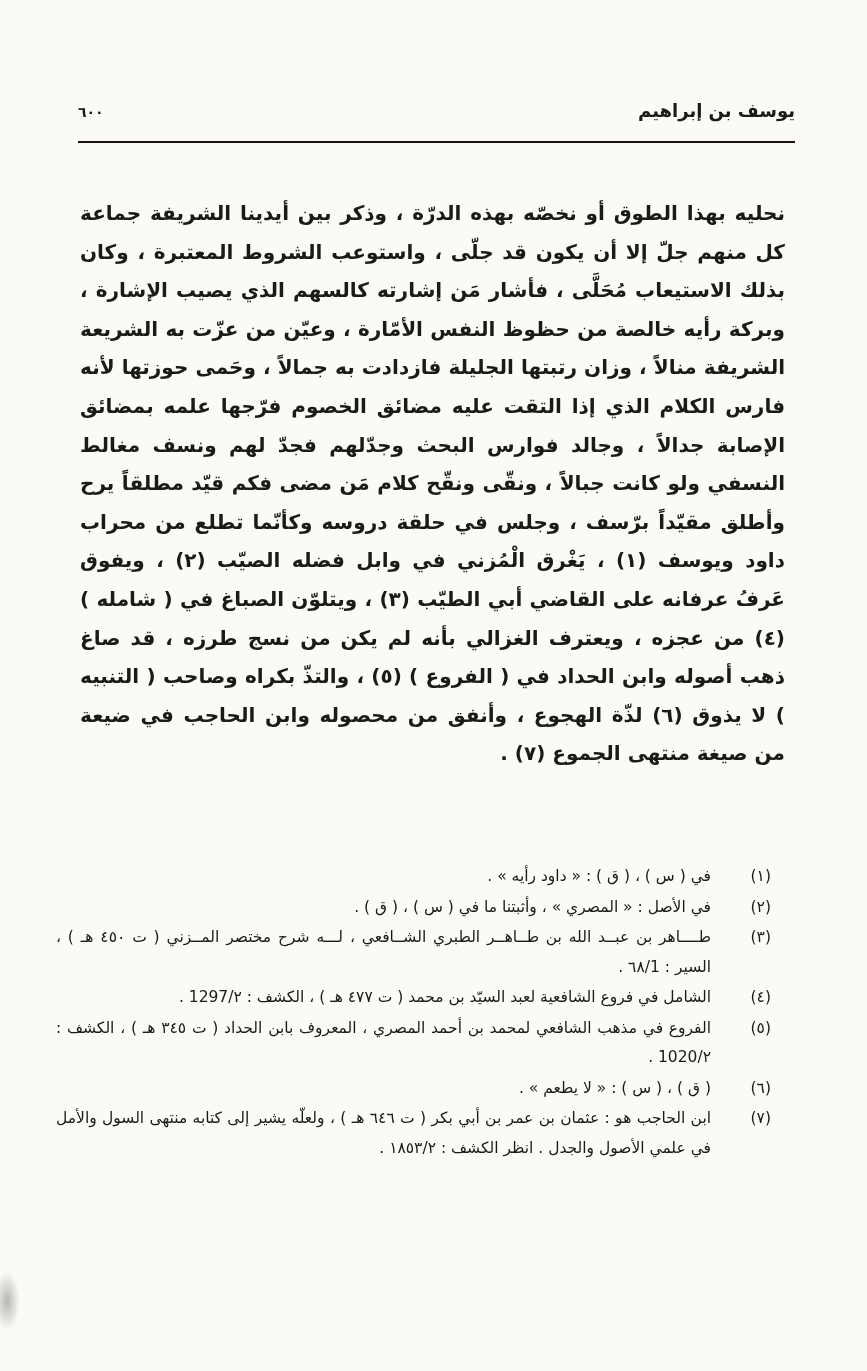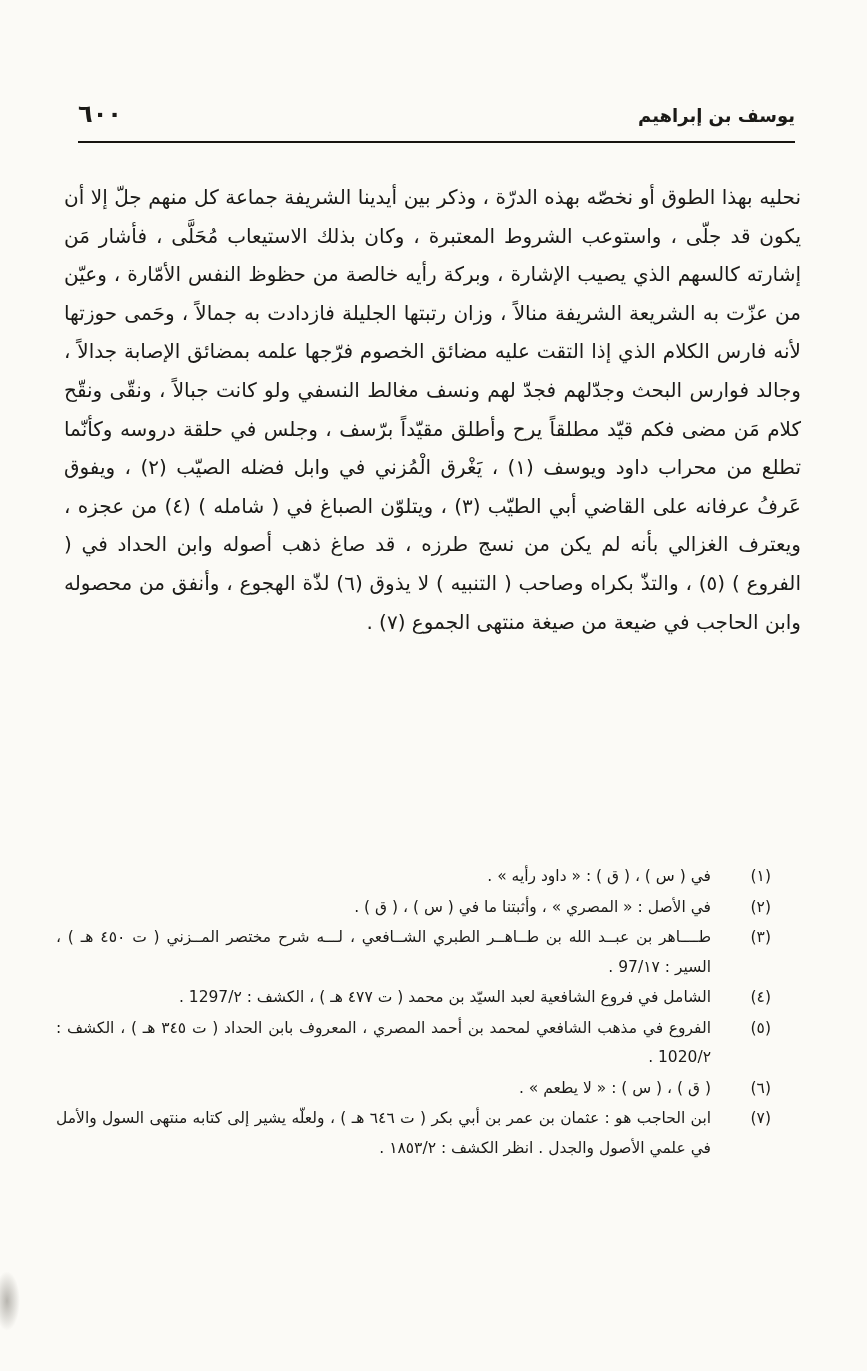--- a/index.html
+++ b/index.html
@@ -26,42 +26,43 @@
     display: flex;
     justify-content: space-between;
     align-items: baseline;
   }
   .running-title {
     font-size: 18px;
     font-weight: bold;
     letter-spacing: 0.5px;
   }
   .page-number {
-    font-size: 24px;
+    font-size: 14px;
     font-weight: bold;
   }
   .header-rule {
     position: absolute;
     top: 141px;
     right: 72px;
     left: 78px;
     border-top: 2.5px solid #17140f;
   }
   .body-text {
     position: absolute;
     top: 178px;
     right: 66px;
     left: 64px;
     font-size: 20px;
     line-height: 38.6px;
     text-align: justify;
     text-justify: inter-word;
   }
   .para {
-    margin: 0;
+    margin: 16px;
+    font-weight: bold;
   }
   .para-2 {
     margin-top: 15px;
     text-indent: 30px;
   }
   .footnotes {
     position: absolute;
     top: 862px;
     right: 96px;
     left: 56px;
@@ -114,21 +115,21 @@
     <div class="footnote">
       <span class="fn-num">(١)</span>
       <span class="fn-text">في ( س ) ، ( ق ) : « داود رأيه » .</span>
     </div>
     <div class="footnote">
       <span class="fn-num">(٢)</span>
       <span class="fn-text">في الأصل : « المصري » ، وأثبتنا ما في ( س ) ، ( ق ) .</span>
     </div>
     <div class="footnote">
       <span class="fn-num">(٣)</span>
-      <span class="fn-text">طــــاهر بن عبــد الله بن طــاهــر الطبري الشــافعي ، لـــه شرح مختصر المــزني ( ت ٤٥٠ هـ ) ، السير : 97/١٧ .</span>
+      <span class="fn-text">طــــاهر بن عبــد الله بن طــاهــر الطبري الشــافعي ، لـــه شرح مختصر المــزني ( ت ٤٥٠ هـ ) ، السير : ٦٨/1 .</span>
     </div>
     <div class="footnote">
       <span class="fn-num">(٤)</span>
       <span class="fn-text">الشامل في فروع الشافعية لعبد السيّد بن محمد ( ت ٤٧٧ هـ ) ، الكشف : 1297/٢ .</span>
     </div>
     <div class="footnote">
       <span class="fn-num">(٥)</span>
       <span class="fn-text">الفروع في مذهب الشافعي لمحمد بن أحمد المصري ، المعروف بابن الحداد ( ت ٣٤٥ هـ ) ، الكشف : 1020/٢ .</span>
     </div>
     <div class="footnote">

